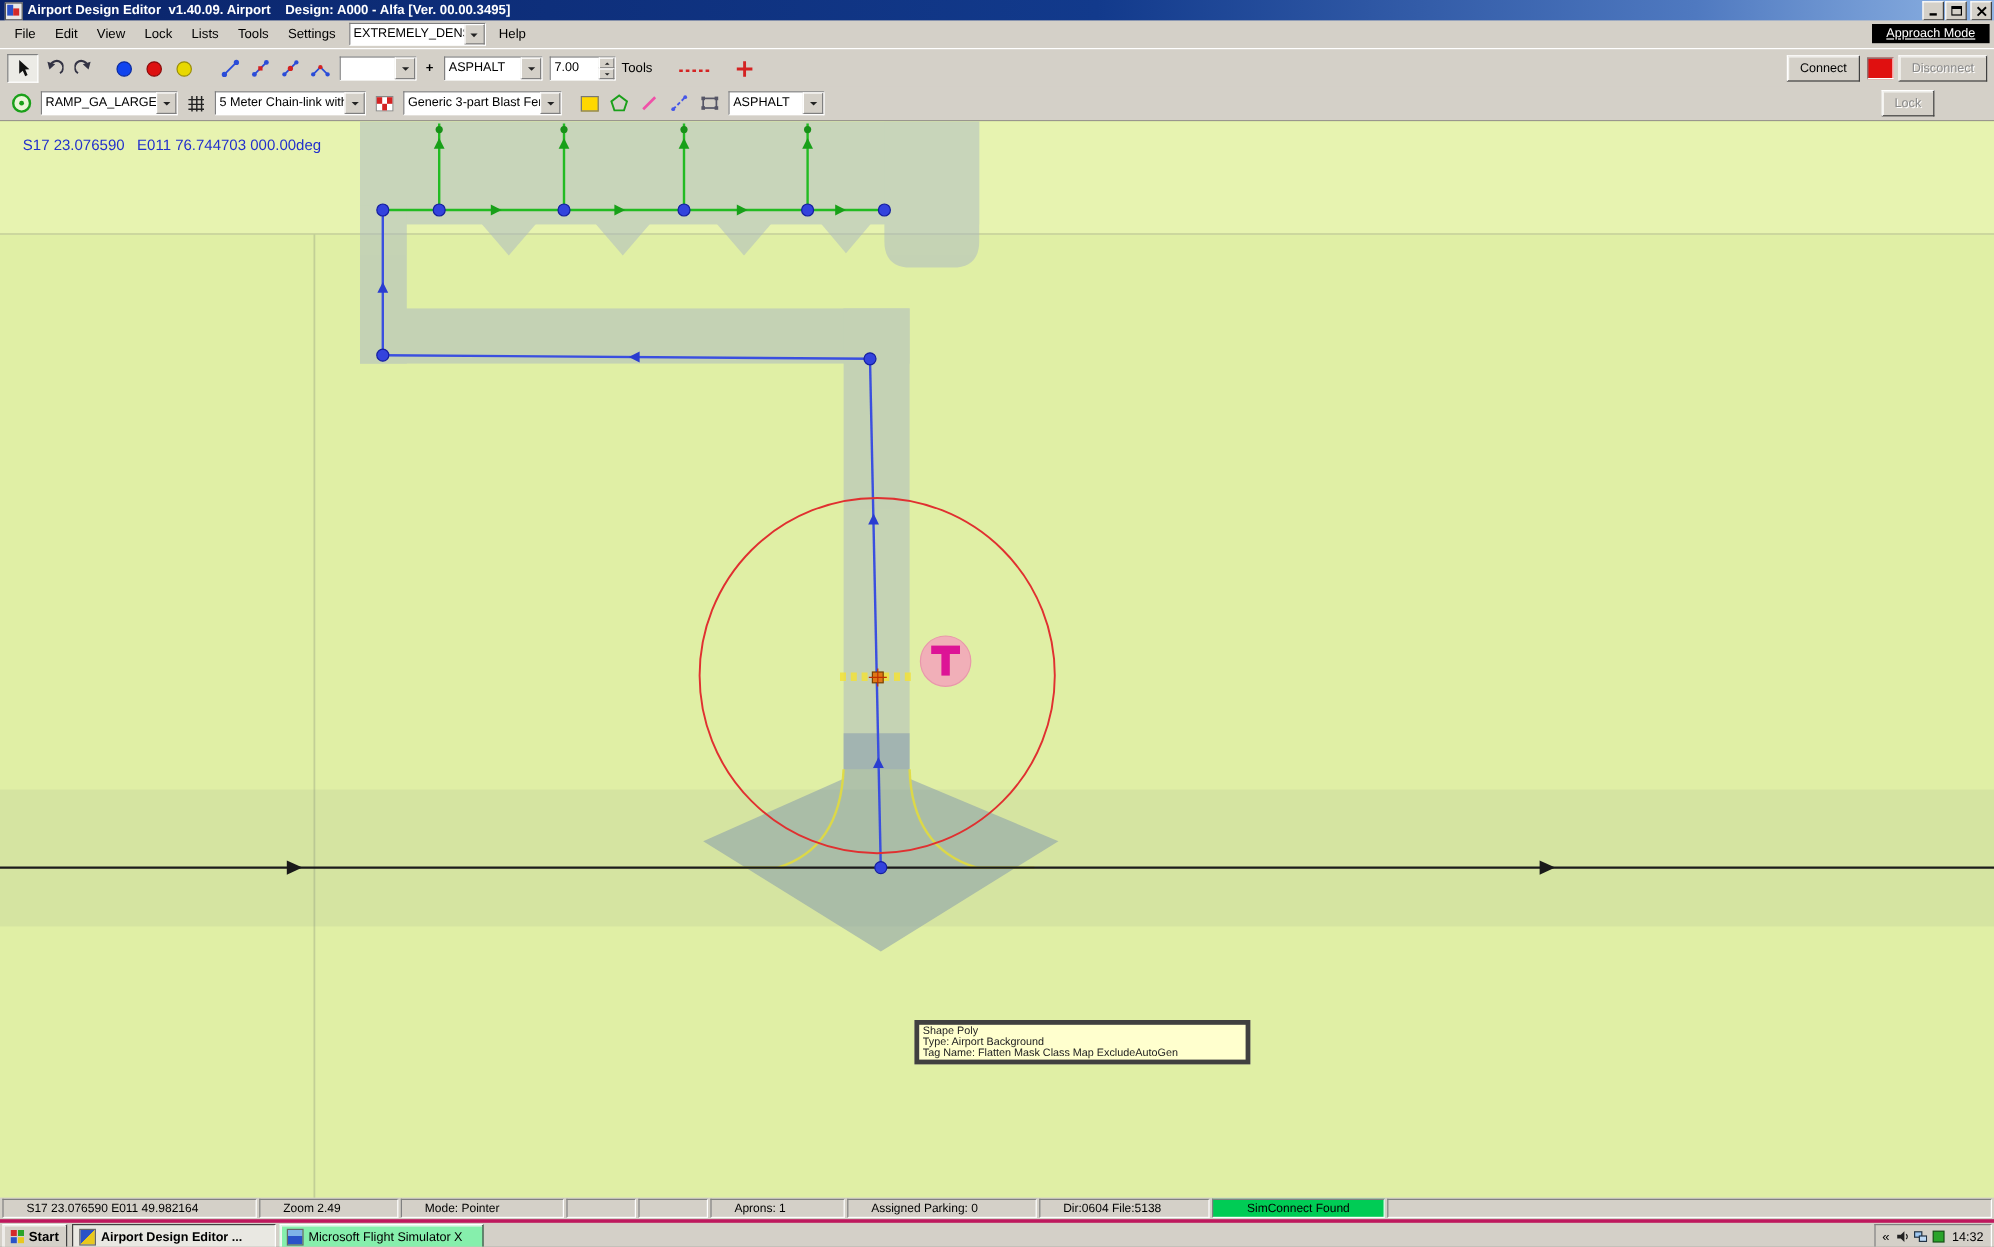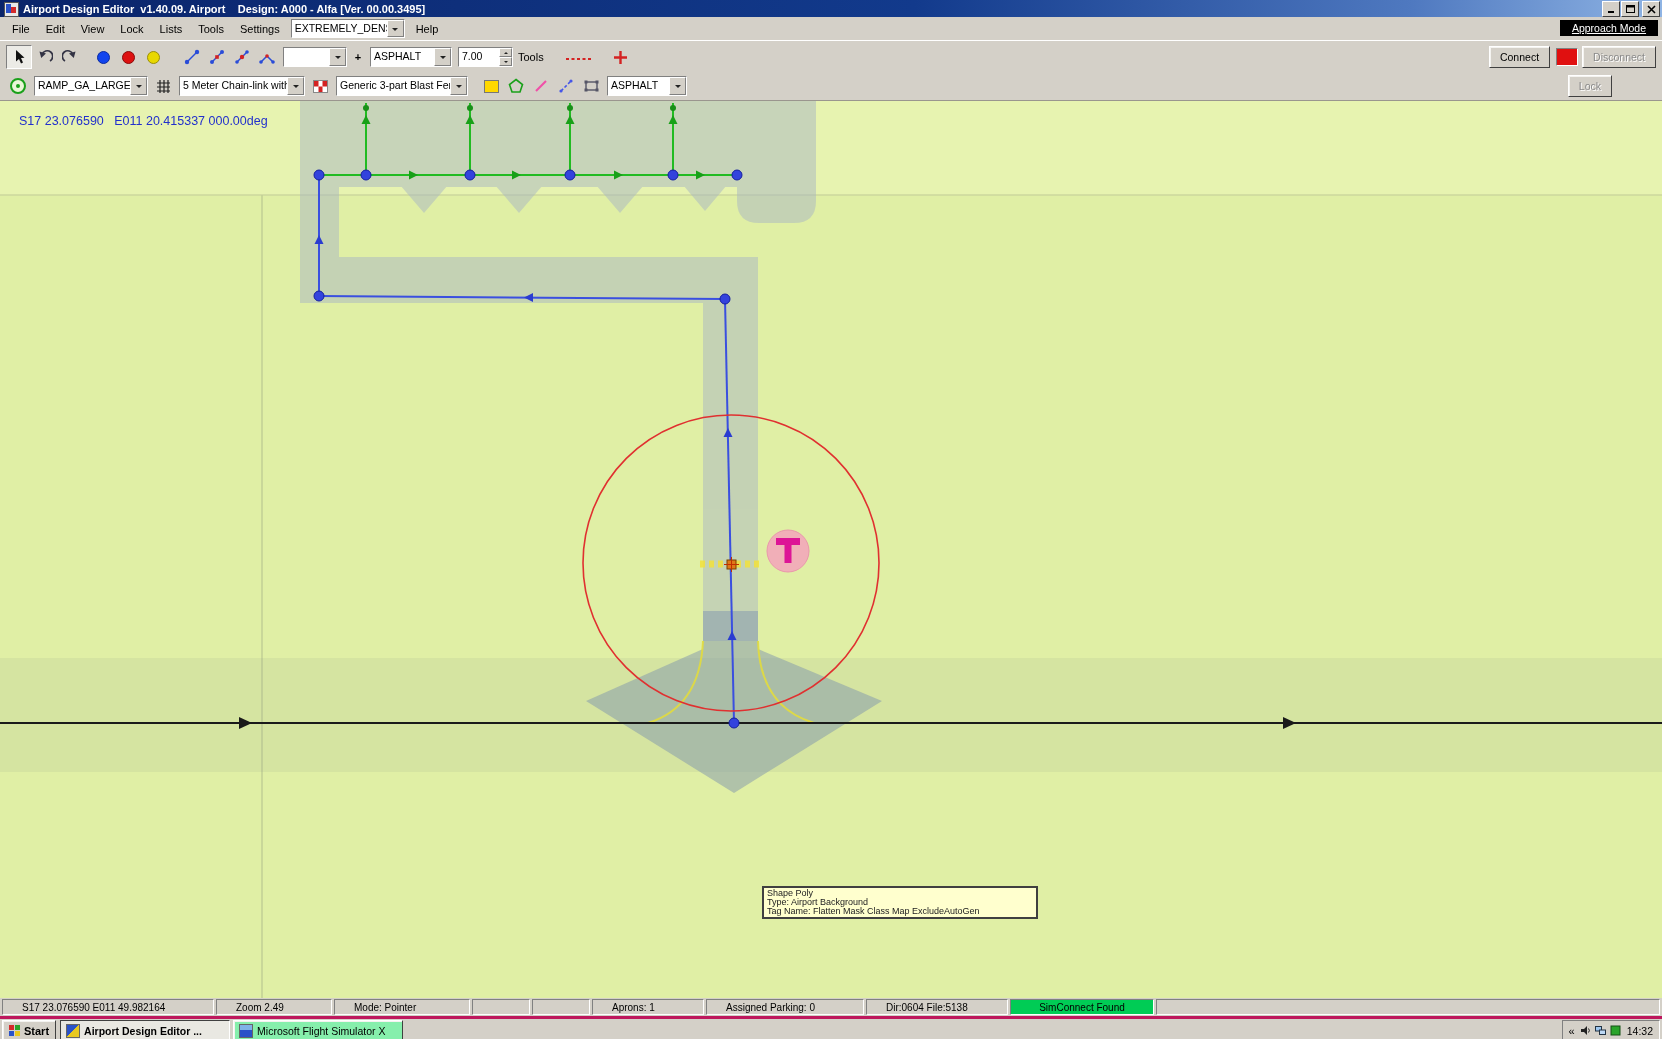--- a/index.html
+++ b/index.html
@@ -48,22 +48,22 @@
   .push{background:#d4d0c8;border:1px solid;border-color:#fff #404040 #404040 #fff;
         box-shadow:inset 1px 1px 0 #f4f3f0;height:20px;display:flex;align-items:center;justify-content:center;
         padding:0 10px;font-size:10.5px;margin-left:4px;}
   .push.disabled{color:#8a8a8a;text-shadow:1px 1px 0 #fff;}
   .swatch{width:20px;height:16px;background:#e01010;border:1px solid;border-color:#808080 #fff #fff #808080;margin-left:6px;}
   .sep8{width:8px;} .sep14{width:14px;}
   
   .canvas{position:absolute;top:100px;left:0;width:1662px;height:898px;background:#e0efa5;overflow:hidden;
           border-top:1px solid #9a968e;}
   .coord-readout{position:absolute;left:19px;top:13px;color:#2230cc;font-size:12.5px;}
-  .tooltip{position:absolute;left:762px;top:785px;width:266px;background:#ffffce;
-           border:2px solid #404040;font-size:9px;line-height:9px;padding:1px 3px;color:#222;}
+  .tooltip{position:absolute;left:762px;top:749px;width:266px;background:#ffffce;
+           border:4px solid #404040;font-size:9px;line-height:9px;padding:1px 3px;color:#222;}
   
   .statusbar{position:absolute;top:998px;left:0;right:0;height:18px;background:#d4d0c8;display:flex;align-items:center;padding:0 1px;}
   .scell{height:14px;border:1px solid;border-color:#808080 #fff #fff #808080;margin:0 1px;
          display:flex;align-items:center;padding:0 19px;font-size:10px;overflow:hidden;white-space:nowrap;}
   .simconnect{background:#00cc55;justify-content:center;}
   
   .taskbar{position:absolute;top:1016px;left:0;right:0;height:23px;background:#d4d0c8;border-top:3px solid #be185d;
            display:flex;align-items:center;padding:0 2px;}
   .startbtn{height:19px;display:flex;align-items:center;background:#d4d0c8;border:1px solid;
             border-color:#fff #404040 #404040 #fff;box-shadow:inset 1px 1px 0 #f4f3f0;padding:0 6px;font-weight:bold;margin-right:4px;}
@@ -412,21 +412,21 @@
         <path d="M731.5,456 V471 M724,463.5 H739" stroke="#c03000" stroke-width="1"></path>
       </g>
 
       <g>
         <circle cx="788" cy="450" r="21" fill="#ff7cc8" opacity="0.55" stroke="#f050b0"></circle>
         <rect x="776" y="437" width="24" height="7" fill="#dd1496"></rect>
         <rect x="784.5" y="441" width="7" height="21" fill="#dd1496"></rect>
       </g>
     </svg>
 
-    <div class="coord-readout pre">S17 23.076590   E011 20.415337 000.00deg</div>
+    <div class="coord-readout pre">S17 23.076590   E011 76.744703 000.00deg</div>
 
     <div class="tooltip">
       <div>Shape Poly</div>
       <div>Type: Airport Background</div>
       <div>Tag Name: Flatten Mask Class Map ExcludeAutoGen</div>
     </div>
   </div>
 
   <div class="statusbar">
     <span class="scell pre" style="width:172px">S17 23.076590   E011 49.982164</span>

